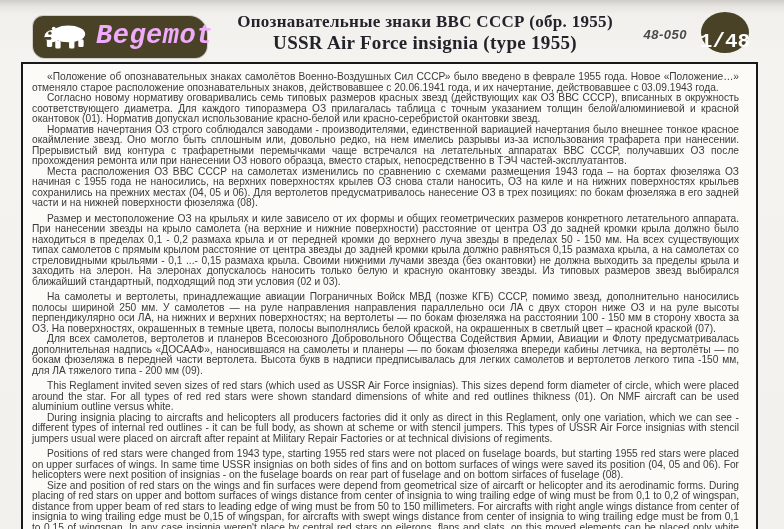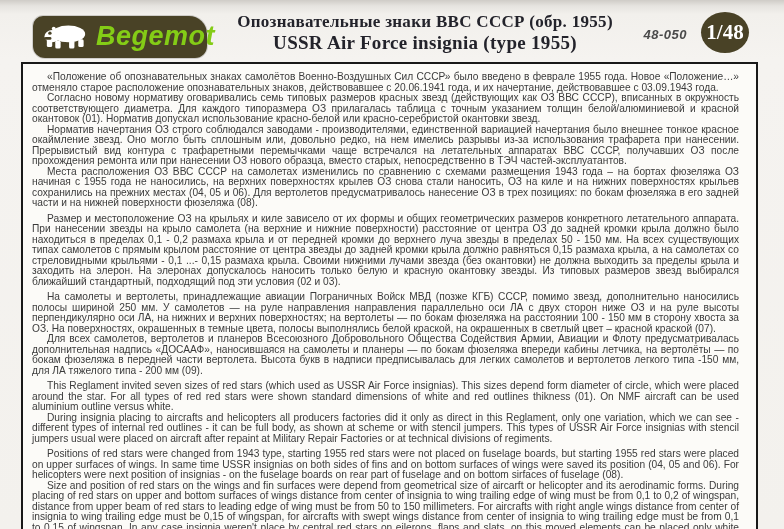--- a/index.html
+++ b/index.html
@@ -9,37 +9,37 @@
     font-family:"Liberation Sans",sans-serif;
   }
   
   .logo-box{
     position:absolute;left:33px;top:16px;width:174px;height:42px;
     background:#494226;border-radius:10px 18px 12px 12px;
     display:flex;align-items:center;padding-left:10px;box-sizing:border-box;gap:7px;
     box-shadow:0 0 0 1px rgba(0,0,0,.15);
   }
   .brand-text{
-    color:#84cc16;font-style:italic;font-weight:bold;font-size:27px;
-    letter-spacing:.5px;line-height:1;transform:translateY(-1px);
+    color:#f0abfc;font-style:italic;font-weight:bold;font-size:27px;
+    letter-spacing:.5px;line-height:1;transform:translateY(-1px);font-family:Liberation Mono, monospace;
   }
   .titles{
     position:absolute;left:215px;top:11px;width:420px;text-align:center;
     font-family:Liberation Serif, serif;font-weight:bold;color:#23232b;
   }
   .title-ru{font-size:17px;line-height:21px;letter-spacing:.3px;}
   .title-en{font-size:19px;line-height:21px;letter-spacing:.3px;}
   .code{
     position:absolute;right:97px;top:27px;font-style:italic;font-weight:bold;
     font-size:13px;color:#4a4a4a;letter-spacing:.5px;
   }
   .scale-badge{
     position:absolute;right:35px;top:12px;width:48px;height:41px;border-radius:50%;
-    background:#494226;color:#ffffff;display:flex;align-items:center;justify-content:center;
-    font-family:Liberation Serif, serif;font-weight:bold;font-size:21px;
+    background:#494226;color:#ffffff;display:flex;align-items:flex-end;justify-content:center;
+    font-family:Liberation Mono, monospace;font-weight:bold;font-size:21px;
   }
   
   .text-box{
     position:absolute;left:21px;top:62px;width:737px;height:600px;
     border:2px solid #191919;background:#fcfbf8;
     padding:8px 9px 0 9px;box-sizing:border-box;
   }
   .group{margin:0 8px 5px 0;}
   .para{
     margin:0;text-indent:15px;text-align:justify;

